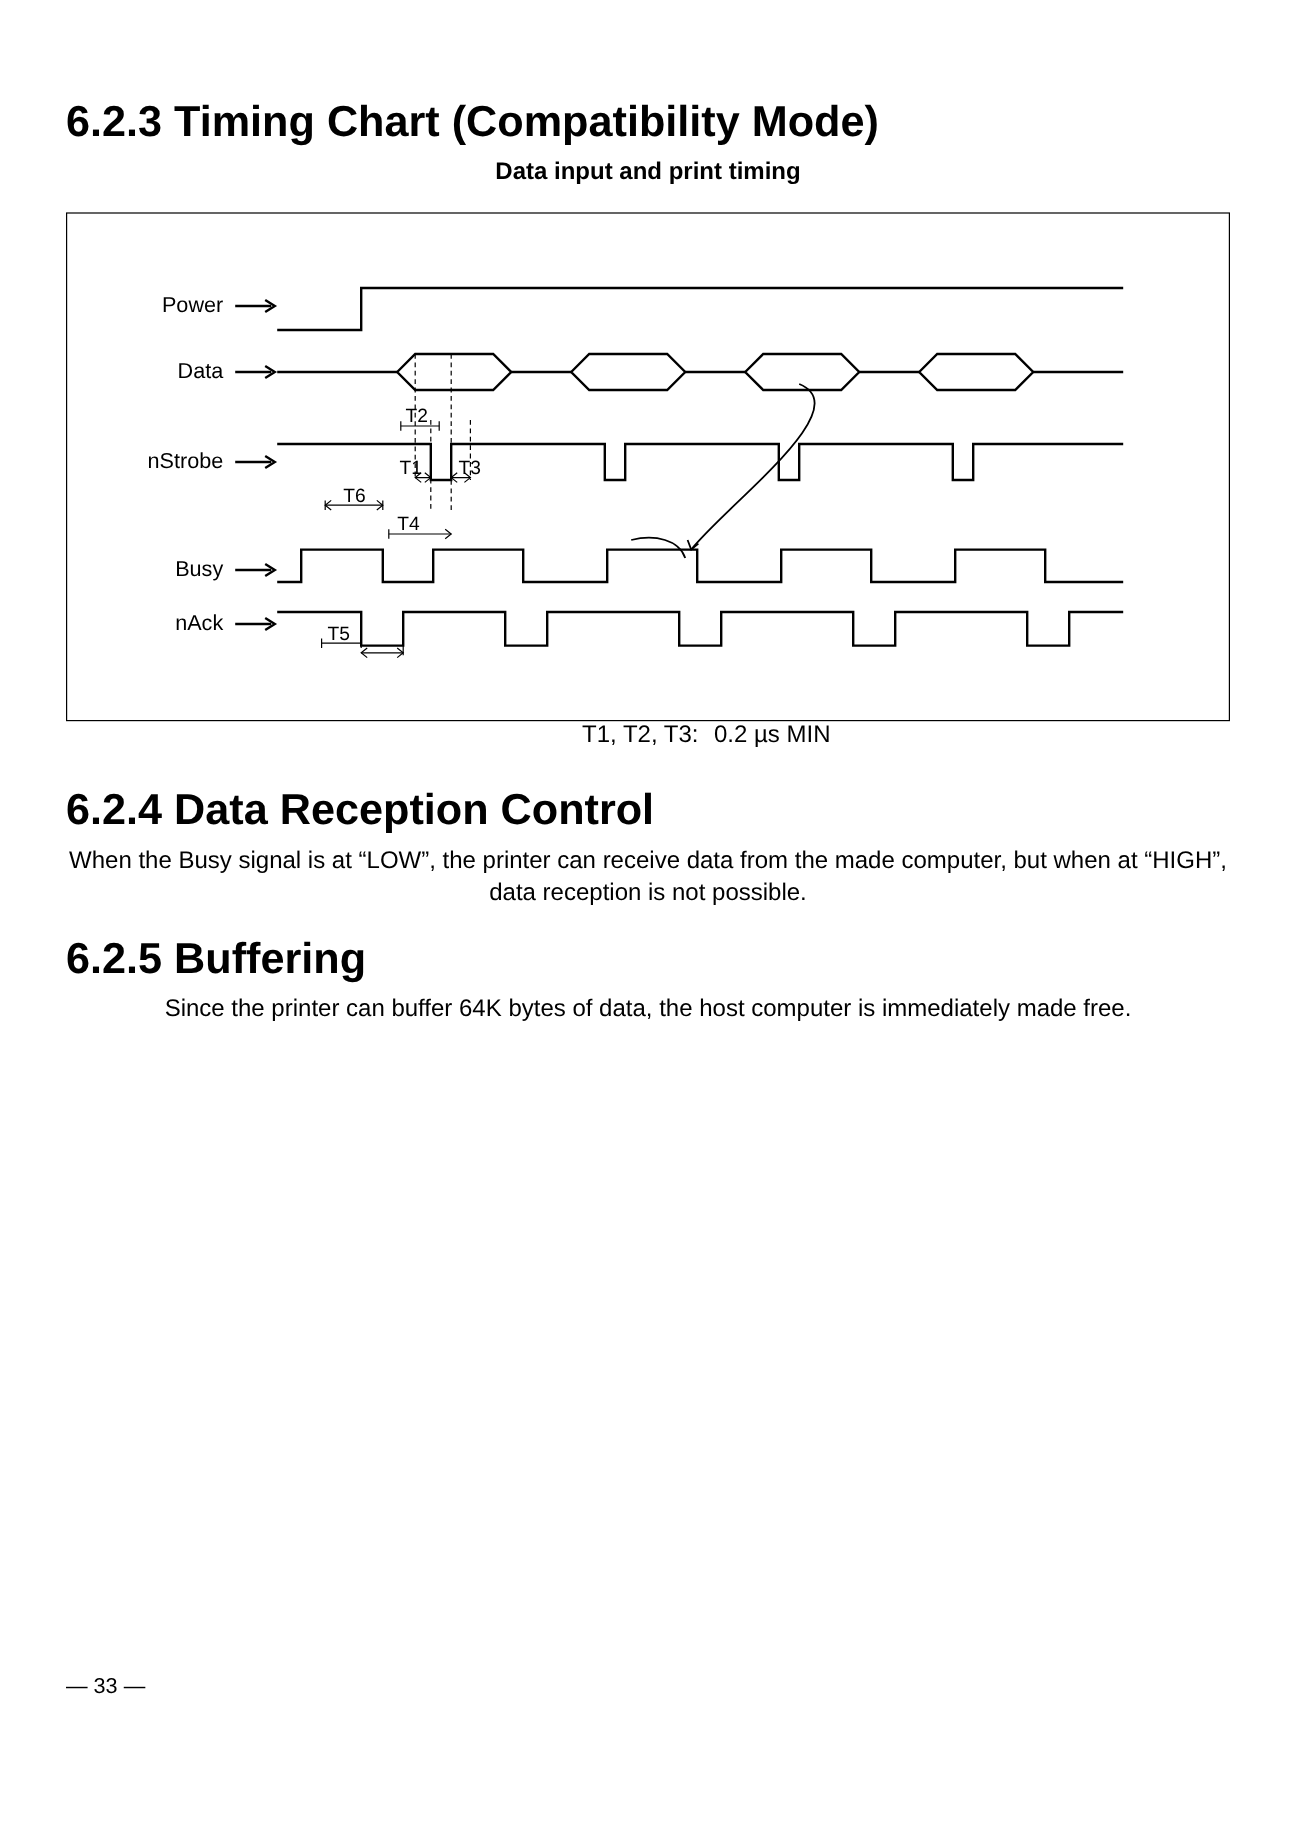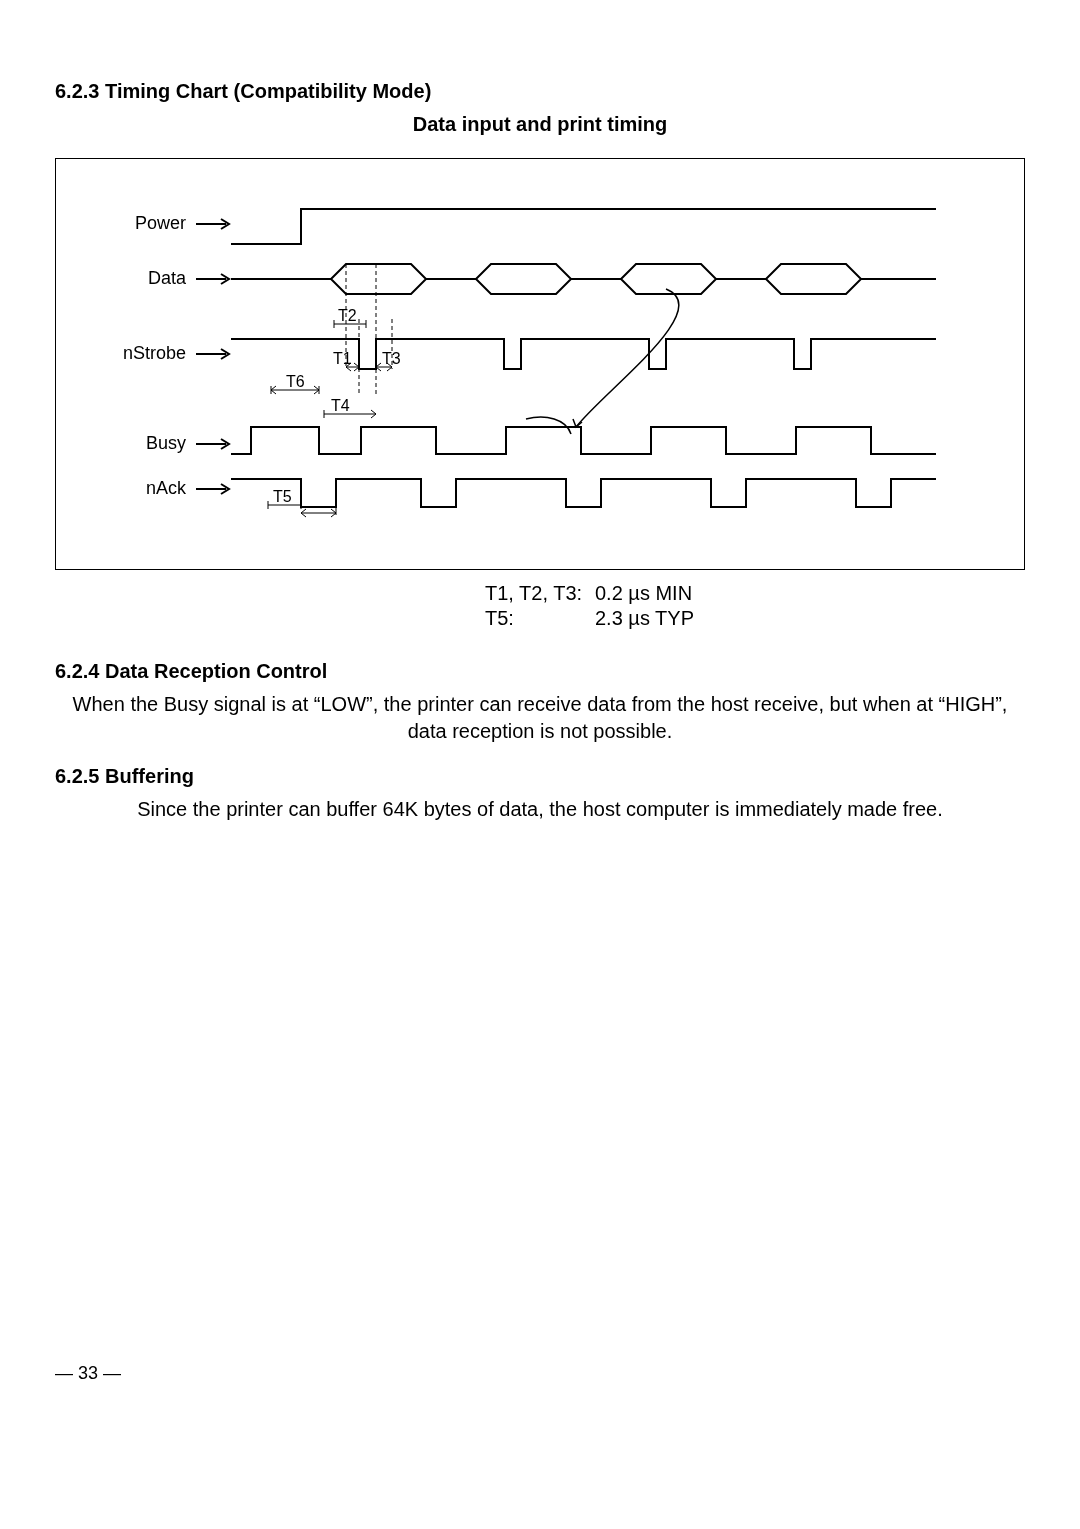--- a/index.html
+++ b/index.html
@@ -5,39 +5,38 @@
   body {
     margin: 0;
     padding: 60px 55px;
     font-family: Arial, Helvetica, sans-serif;
     color: #000;
     background: #fff;
     width: 1080px;
     box-sizing: border-box;
   }
   h2 {
-    font-size: 20px;
+    font-size: 36px;
     font-weight: bold;
     margin: 20px 0 8px 0;
   }
   .subtitle {
     font-size: 20px;
     font-weight: bold;
     margin: 0 0 20px 0;
   }
   p {
     font-size: 20px;
     margin: 6px 0;
     line-height: 1.35;
     text-align: center;
   }
   .diagram-box {
     border: 1.5px solid #000;
-    padding: 30px 20px 40px 20px;
-    margin-bottom: 12px;
+    padding: 42px 20px 40px 20px;
   }
   .timing-legend {
     font-size: 20px;
     margin-left: 430px;
     margin-bottom: 30px;
   }
   .timing-legend .row {
     display: flex;
     margin-bottom: 2px;
   }
@@ -177,25 +176,21 @@
   <line x1="225" y1="324" x2="260" y2="324" stroke="#000" stroke-width="1"></line>
   <polyline points="230,320 225,324 230,328" fill="none" stroke="#000" stroke-width="1"></polyline>
 </svg>
 </div>
 
 <div class="timing-legend">
   <div class="row">
     <span class="key">T1, T2, T3:</span>
     <span>0.2 µs MIN</span>
   </div>
-  <div class="row">
-    <span class="key">T5:</span>
-    <span>2.3 µs TYP</span>
-  </div>
 </div>
 
 <h2>6.2.4 Data Reception Control</h2>
-<p>When the Busy signal is at “LOW”, the printer can receive data from the host receive, but when at “HIGH”, data reception is not possible.</p>
+<p>When the Busy signal is at “LOW”, the printer can receive data from the made computer, but when at “HIGH”, data reception is not possible.</p>
 
 <h2>6.2.5 Buffering</h2>
 <p>Since the printer can buffer 64K bytes of data, the host computer is immediately made free.</p>
 
 <div class="page-num">— 33 —</div>
 
 </body></html>

